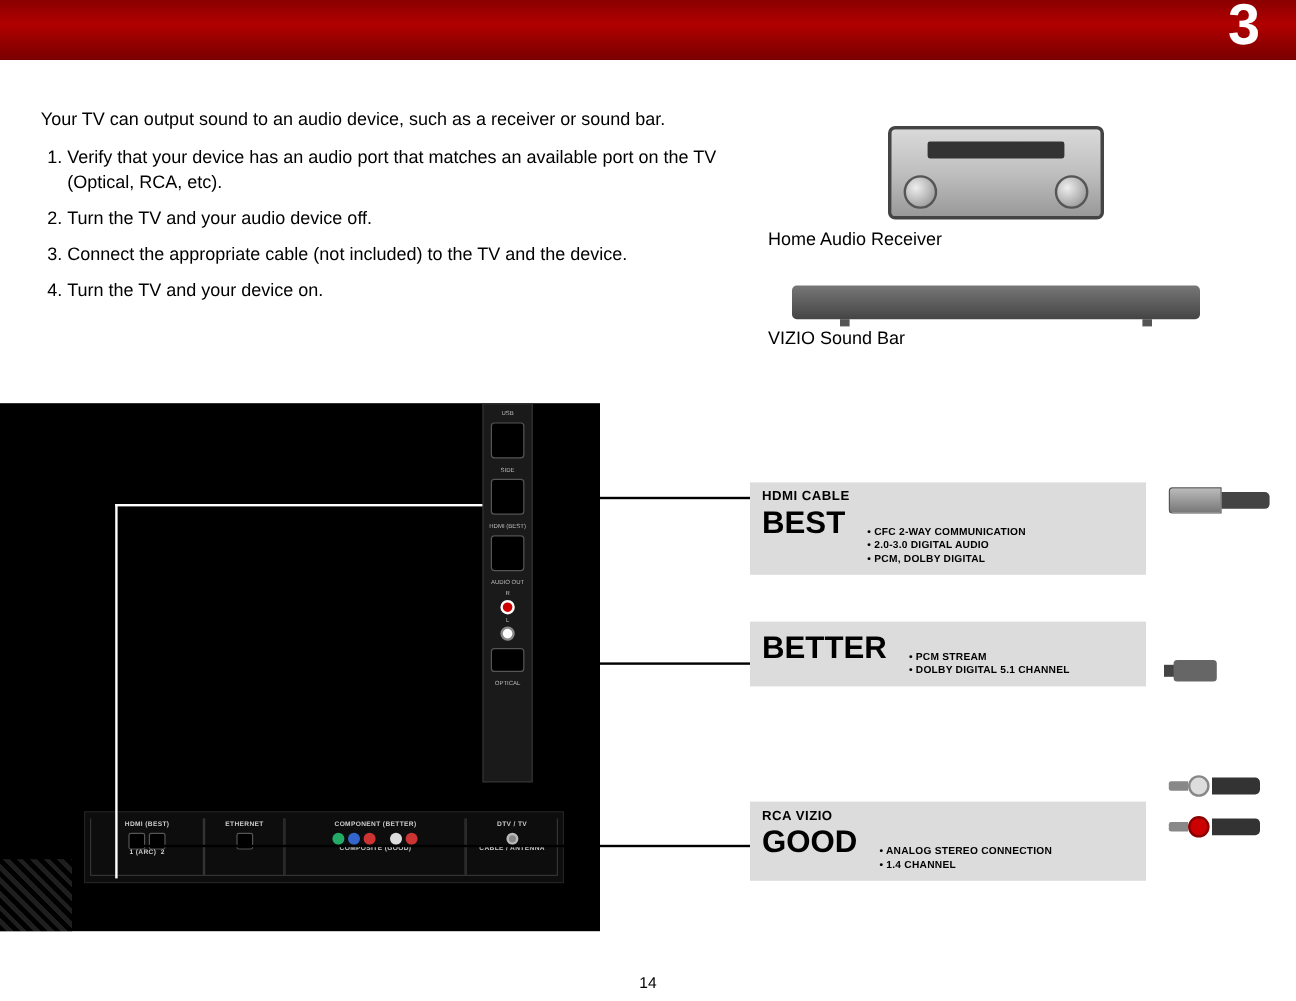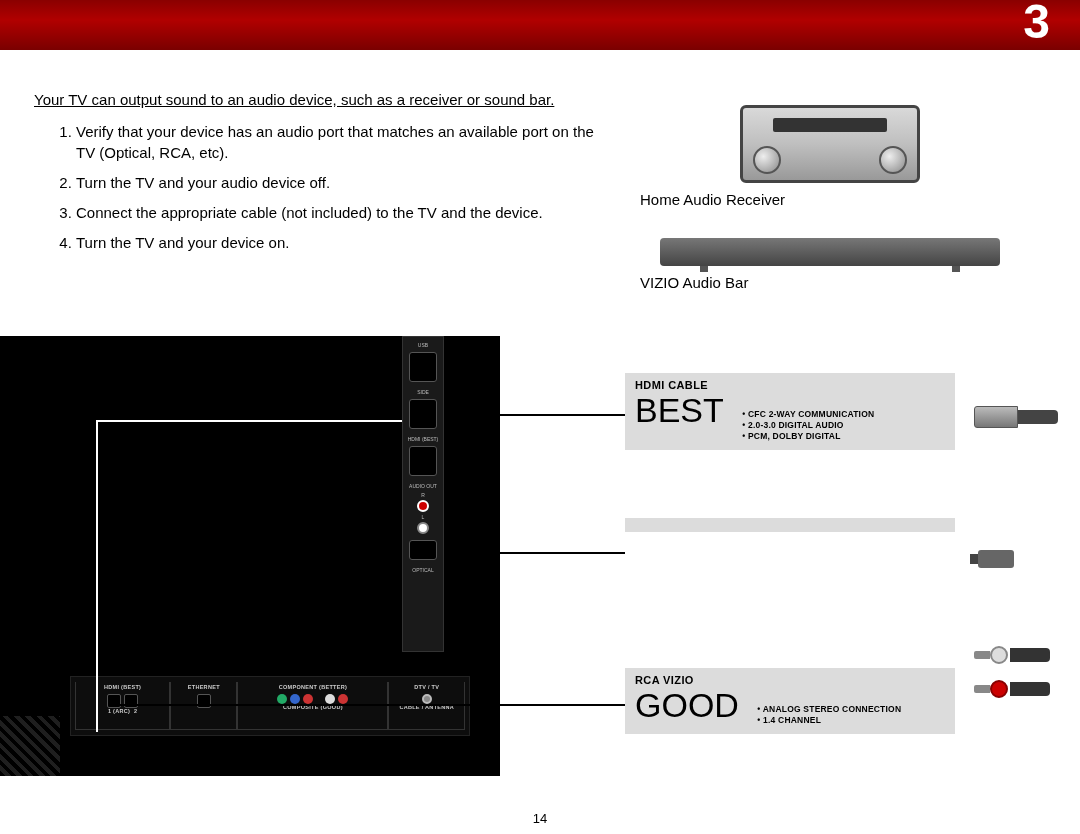--- a/index.html
+++ b/index.html
@@ -34,29 +34,28 @@
   .heading {
     font-size: 18px;
     font-weight: 800;
     letter-spacing: 0.5px;
     margin-bottom: 14px;
   }
   .intro {
     font-size: 15px;
     line-height: 1.35;
     margin-bottom: 12px;
-    text-decoration: underline;
   }
   ol.steps {
     list-style: decimal;
     margin-left: 22px;
     font-size: 15px;
     line-height: 1.35;
   }
-  ol.steps li { margin-bottom: 10px; margin-left: 20px; }
+  ol.steps li { margin-bottom: 10px; }
 
   
   .devices {
     position: absolute;
     left: 640px;
     top: 105px;
     width: 380px;
   }
   .receiver {
     width: 180px;
@@ -174,31 +173,31 @@
   .td-w { background: #ddd; }
 
   
   .compare {
     position: absolute;
     left: 625px;
     width: 330px;
     background: #dcdcdc;
     padding: 6px 10px 8px;
   }
-  .compare.best   { top: 373px; }
+  .compare.best   { top: 402px; }
   .compare.better { top: 518px; }
   .compare.good   { top: 668px; }
   .compare .title {
     font-size: 11px;
     font-weight: 800;
     letter-spacing: 0.4px;
   }
   .compare .rank {
-    font-size: 34px;
-    font-weight: 400;
+    font-size: 26px;
+    font-weight: 700;
     line-height: 1;
     margin-top: 2px;
     display: inline-block;
     vertical-align: top;
   }
   .compare .bullets {
     display: inline-block;
     vertical-align: top;
     margin-left: 14px;
     margin-top: 18px;
@@ -297,21 +296,21 @@
 </div>
 
 <div class="devices">
   <div class="receiver">
     <div class="disp"></div>
     <div class="knob left"></div>
     <div class="knob right"></div>
   </div>
   <div class="dev-label">Home Audio Receiver</div>
   <div class="soundbar"></div>
-  <div class="dev-label">VIZIO Audio Bar</div>
+  <div class="dev-label">VIZIO Sound Bar</div>
 </div>
 
 <div class="diagram">
   <div class="pattern"></div>
 
   <div class="tv-side-panel">
     <div class="port-label">USB</div>
     <div class="port-slot"></div>
     <div class="port-label">SIDE</div>
     <div class="port-slot"></div>
@@ -380,20 +379,27 @@
     <span class="rank">BEST</span>
     <span class="bullets">
       <div>• CFC 2-WAY COMMUNICATION</div>
       <div>• 2.0-3.0 DIGITAL AUDIO</div>
       <div>• PCM, DOLBY DIGITAL</div>
     </span>
   </div>
 </div>
 
 <div class="compare better">
+  <div>
+    <span class="rank">BETTER</span>
+    <span class="bullets">
+      <div>• PCM STREAM</div>
+      <div>• DOLBY DIGITAL 5.1 CHANNEL</div>
+    </span>
+  </div>
 </div>
 
 <div class="compare good">
   <div class="title">RCA VIZIO</div>
   <div>
     <span class="rank">GOOD</span>
     <span class="bullets">
       <div>• ANALOG STEREO CONNECTION</div>
       <div>• 1.4 CHANNEL</div>
     </span>

